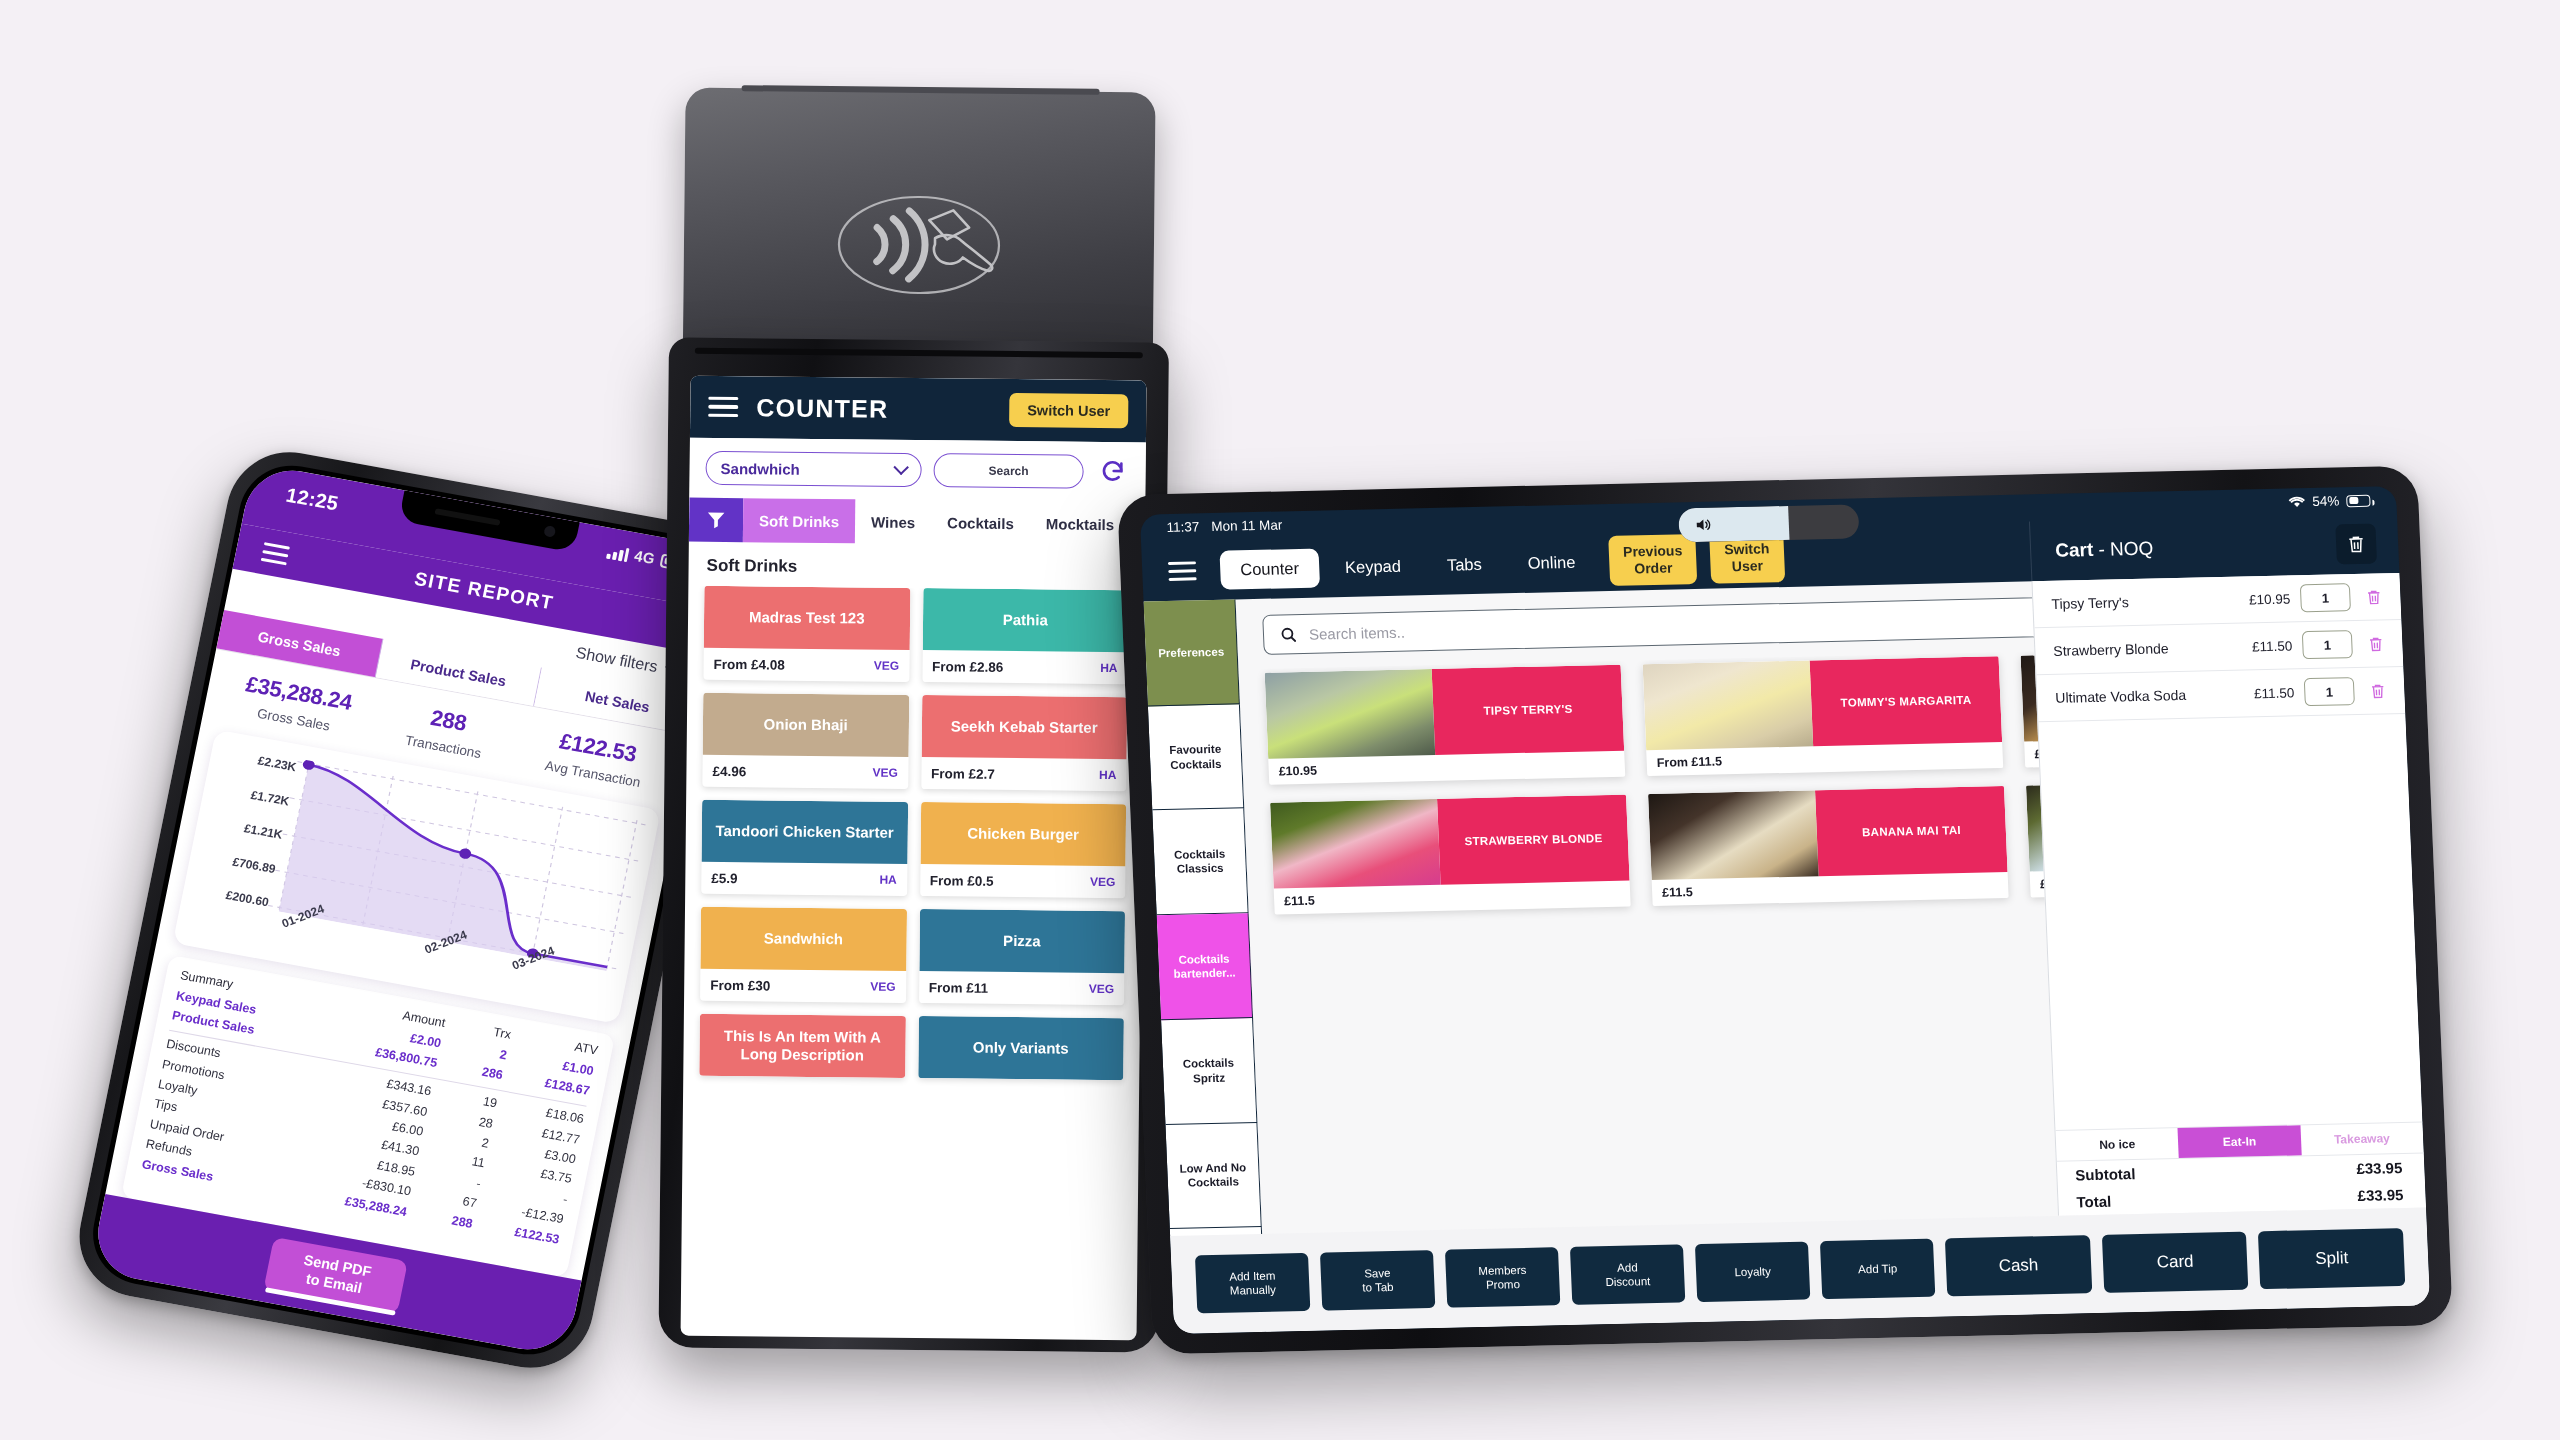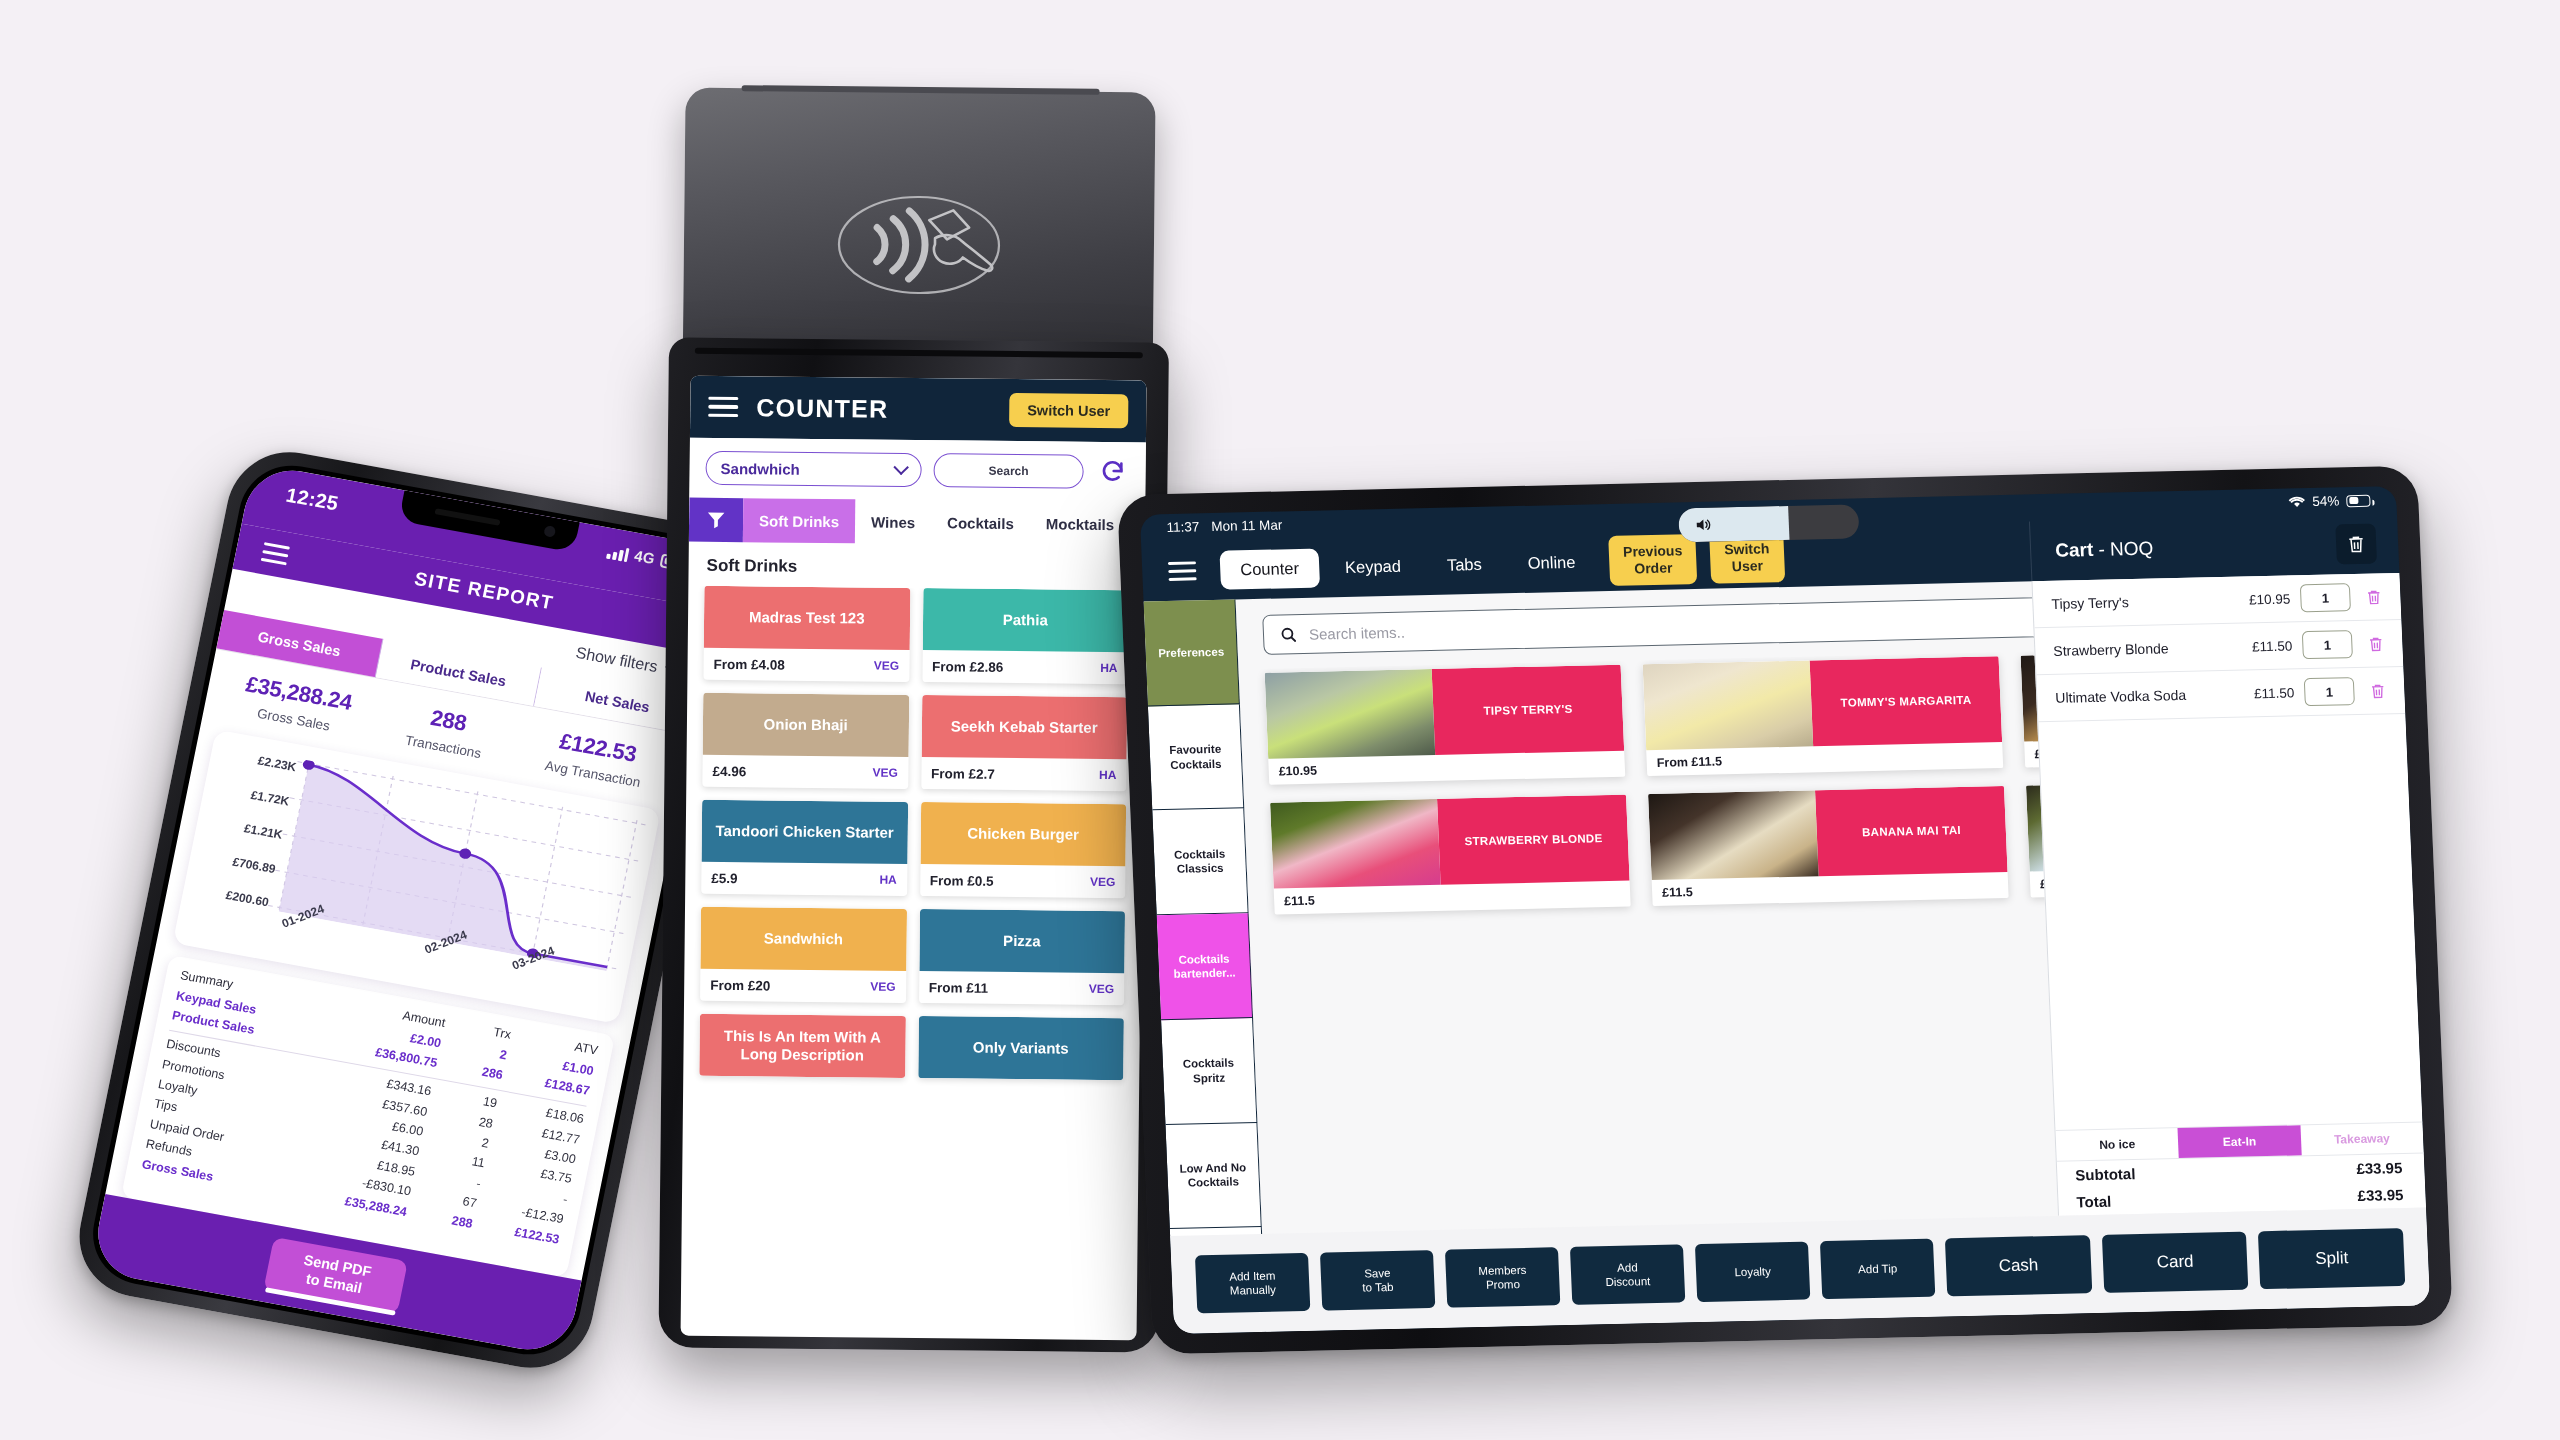--- a/index.html
+++ b/index.html
@@ -594,21 +594,21 @@
           <div class="pcard">
             <div class="ptop" style="background:#f0b14e">Chicken Burger</div>
             <div class="pbot">
               <span>From £0.5</span>
               <span class="tag">VEG</span>
             </div>
           </div>
           <div class="pcard">
             <div class="ptop" style="background:#f0b14e">Sandwhich</div>
             <div class="pbot">
-              <span>From £20</span>
+              <span>From £30</span>
               <span class="tag">VEG</span>
             </div>
           </div>
           <div class="pcard">
             <div class="ptop" style="background:#2e7597">Pizza</div>
             <div class="pbot">
               <span>From £11</span>
               <span class="tag">VEG</span>
             </div>
           </div>

